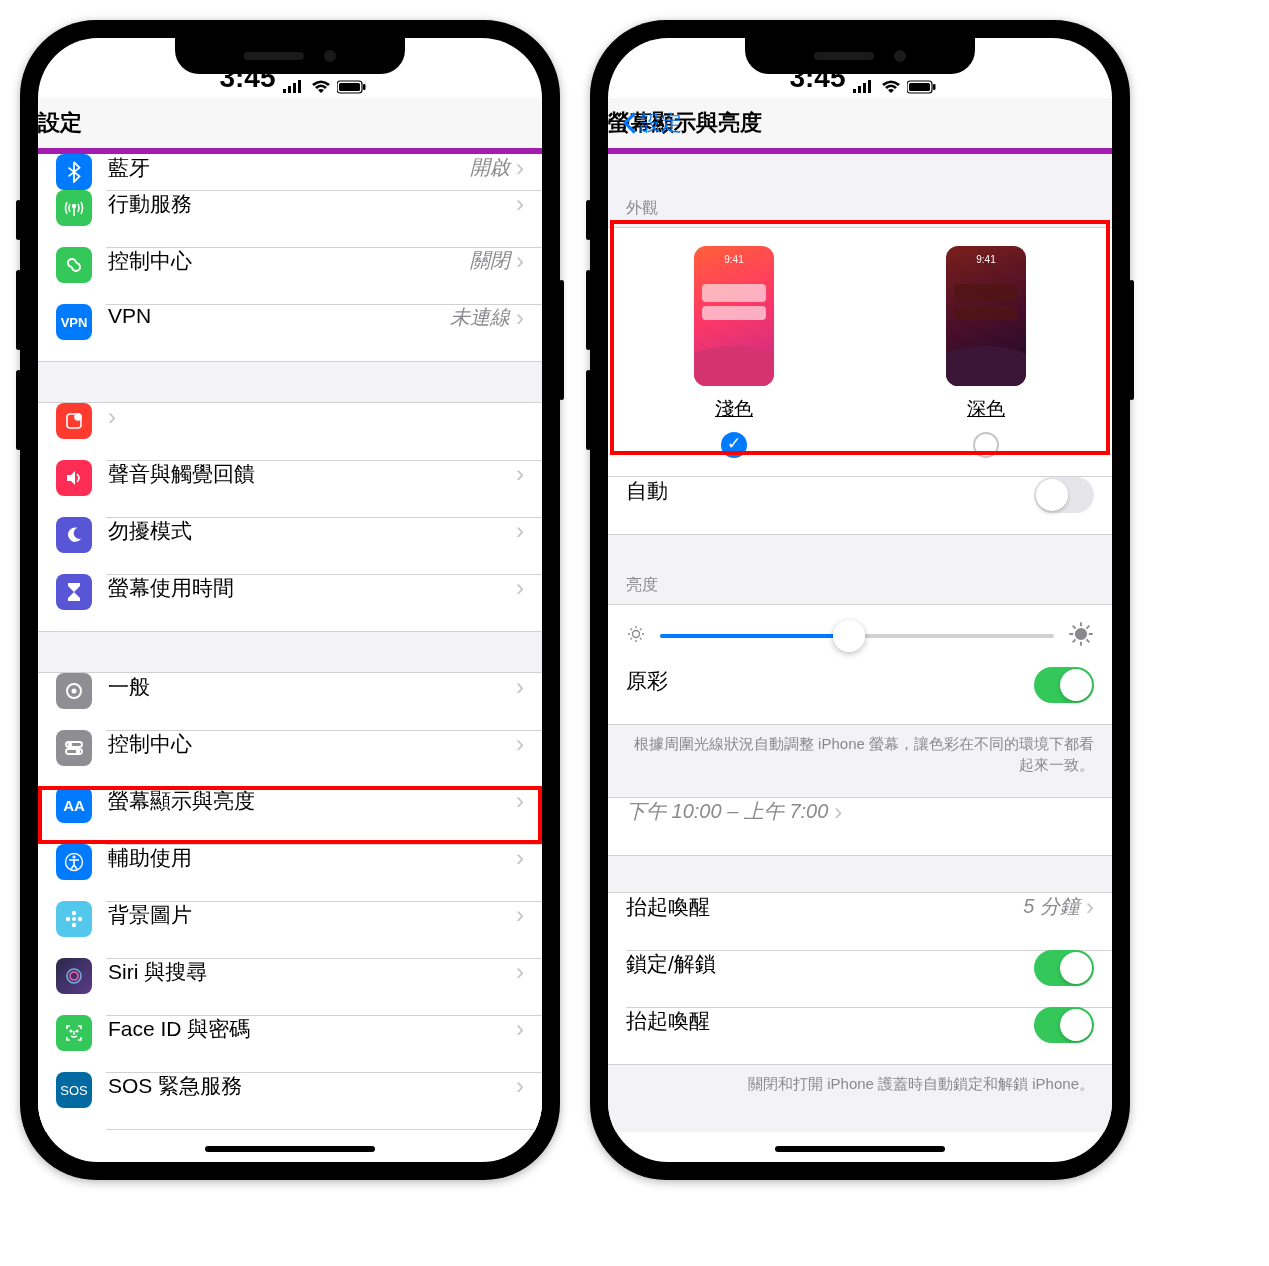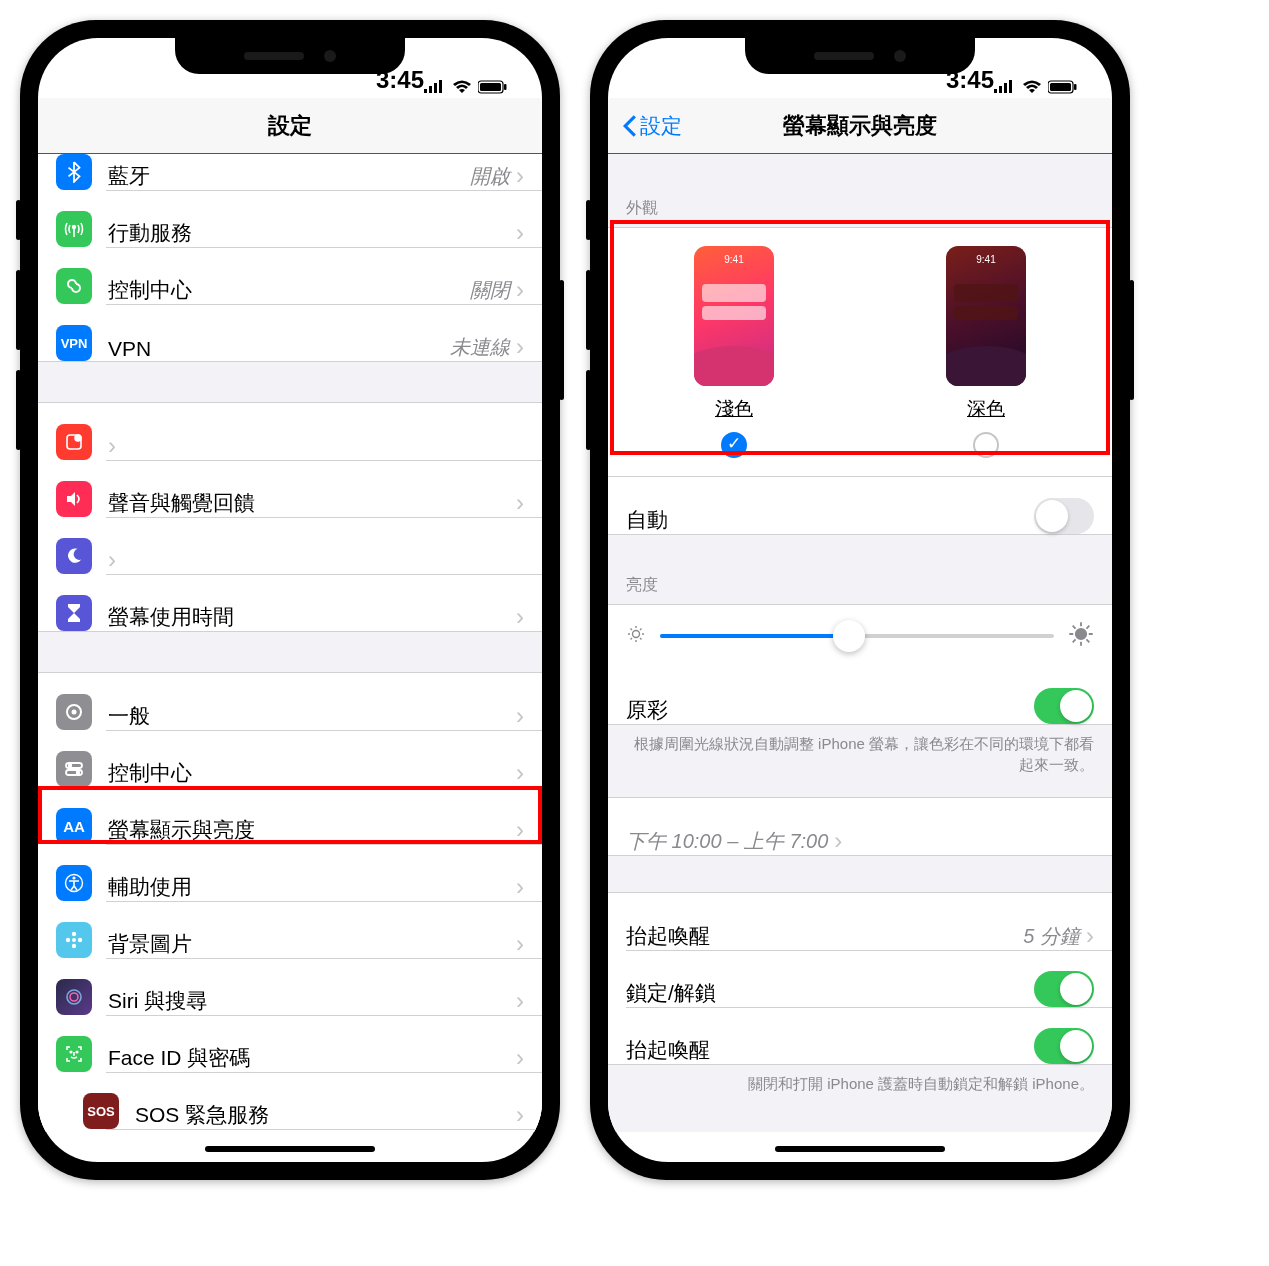--- a/index.html
+++ b/index.html
@@ -3,30 +3,30 @@
 <meta charset="utf-8">
 <style>
   *{box-sizing:border-box;margin:0;padding:0;font-family:-apple-system,"Helvetica Neue",Arial,sans-serif;}
   body{background:#fff;padding:20px;}
   .stage{display:flex;gap:30px;}
   .phone{width:540px;height:1160px;background:#000;border-radius:76px;padding:18px;position:relative;box-shadow:0 2px 10px rgba(0,0,0,.3);}
   .screen{width:100%;height:100%;background:#fff;border-radius:60px;overflow:hidden;position:relative;}
   .notch{position:absolute;top:0;left:50%;transform:translateX(-50%);width:230px;height:36px;background:#000;border-radius:0 0 24px 24px;z-index:50;display:flex;align-items:center;justify-content:center;gap:20px;}
   .notch::before{content:"";width:60px;height:8px;background:#1a1a1a;border-radius:4px;}
   .notch::after{content:"";width:12px;height:12px;background:#1a1a1a;border-radius:50%;}
-  .statusbar{height:60px;display:flex;align-items:flex-end;justify-content:flex-end;padding:0 34px 4px 40px;font-size:24px;font-weight:600;}
+  .statusbar{height:60px;display:flex;align-items:flex-end;justify-content:center;padding:0 34px 4px 40px;font-size:28px;font-weight:600;gap:7px;}
   .status-icons{display:flex;align-items:center;gap:6px;}
   .status-icons svg{display:block;}
-  .navbar{height:56px;background:#f7f7f7;border-bottom:1px solid #a21caf;display:flex;align-items:center;justify-content:center;position:relative;}
+  .navbar{height:56px;background:#f7f7f7;border-bottom:6px solid #a21caf;display:flex;align-items:center;justify-content:flex-start;position:relative;}
   .nav-title{font-size:22px;font-weight:600;}
   .nav-back{position:absolute;left:14px;color:#007aff;font-size:21px;display:flex;align-items:center;gap:2px;}
   .nav-back svg{width:16px;height:24px;}
   .content{height:calc(100% - 116px - 30px);overflow:hidden;background:#f2f2f7;}
   .group{background:#fff;border-top:1px solid #d1d1d4;border-bottom:1px solid #d1d1d4;}
-  .row{display:flex;align-items:flex-end;min-height:57px;padding:0 18px 0 18px;position:relative;}
+  .row{display:flex;align-items:flex-start;min-height:57px;padding:0 18px 0 18px;position:relative;}
   .row + .row::before{content:"";position:absolute;left:68px;right:0;top:0;height:1px;background:#d1d1d4;}
   .row.noicon + .row.noicon::before{left:18px;}
   .icon{width:36px;height:36px;border-radius:8px;margin-right:16px;flex-shrink:0;display:flex;align-items:center;justify-content:center;color:#fff;font-size:18px;}
   .label{flex:1;font-size:21px;color:#000;}
   .value{font-size:20px;color:#8a8a8e;margin-right:6px;font-style:italic;}
   .chev{color:#c5c5c8;font-size:24px;}
   .gap{height:40px;}
   .section-header{font-size:16px;color:#8a8a8e;padding:8px 18px 8px;}
   .footer-text{font-size:15px;color:#8a8a8e;padding:8px 18px;line-height:1.4;text-align:right;}
   .redbox{position:absolute;border:4px solid #ff0000;pointer-events:none;z-index:20;}
@@ -160,20 +160,21 @@
               </div>
           <span class="label">聲音與觸覺回饋</span>
           <span class="chev">›</span>
         </div>
         <div class="row">
           <div class="icon" style="background:#5856d6;">
                 <svg width="18" height="18" viewBox="0 0 20 20" fill="#fff">
                   <path d="M14 2 A8 8 0 1 0 18 14 A6 6 0 0 1 14 2"></path>
                 </svg>
               </div>
+          <span class="label">勿擾模式</span>
           <span class="chev">›</span>
         </div>
         <div class="row">
           <div class="icon" style="background:#5856d6;">
                 <svg width="16" height="20" viewBox="0 0 14 20" fill="#fff">
                   <path d="M1 1 L13 1 L13 4 L7 10 L13 16 L13 19 L1 19 L1 16 L7 10 L1 4 Z"></path>
                 </svg>
               </div>
           <span class="label">螢幕使用時間</span>
           <span class="chev">›</span>
@@ -248,21 +249,21 @@
                   <path d="M3 6 L3 3 L6 3 M14 3 L17 3 L17 6 M17 14 L17 17 L14 17 M6 17 L3 17 L3 14"></path>
                   <circle cx="7" cy="8" r="0.8" fill="#fff"></circle>
                   <circle cx="13" cy="8" r="0.8" fill="#fff"></circle>
                   <path d="M10 8 L10 11 L9 11 M7 13 Q10 15 13 13"></path>
                 </svg>
               </div>
           <span class="label">Face ID 與密碼</span>
           <span class="chev">›</span>
         </div>
         <div class="row">
-          <div class="icon" style="background:#7f1d1d;font-size:13px;font-weight:700;margin-left:27px;">SOS</div>
+          <div class="icon" style="background:#0369a1;font-size:13px;font-weight:400;">SOS</div>
           <span class="label">SOS 緊急服務</span>
           <span class="chev">›</span>
         </div>
         <div class="row">
           
           
           
         </div>
         <div class="redbox" style="left:0;right:0;top:113px;height:58px;"></div>
       </div>

